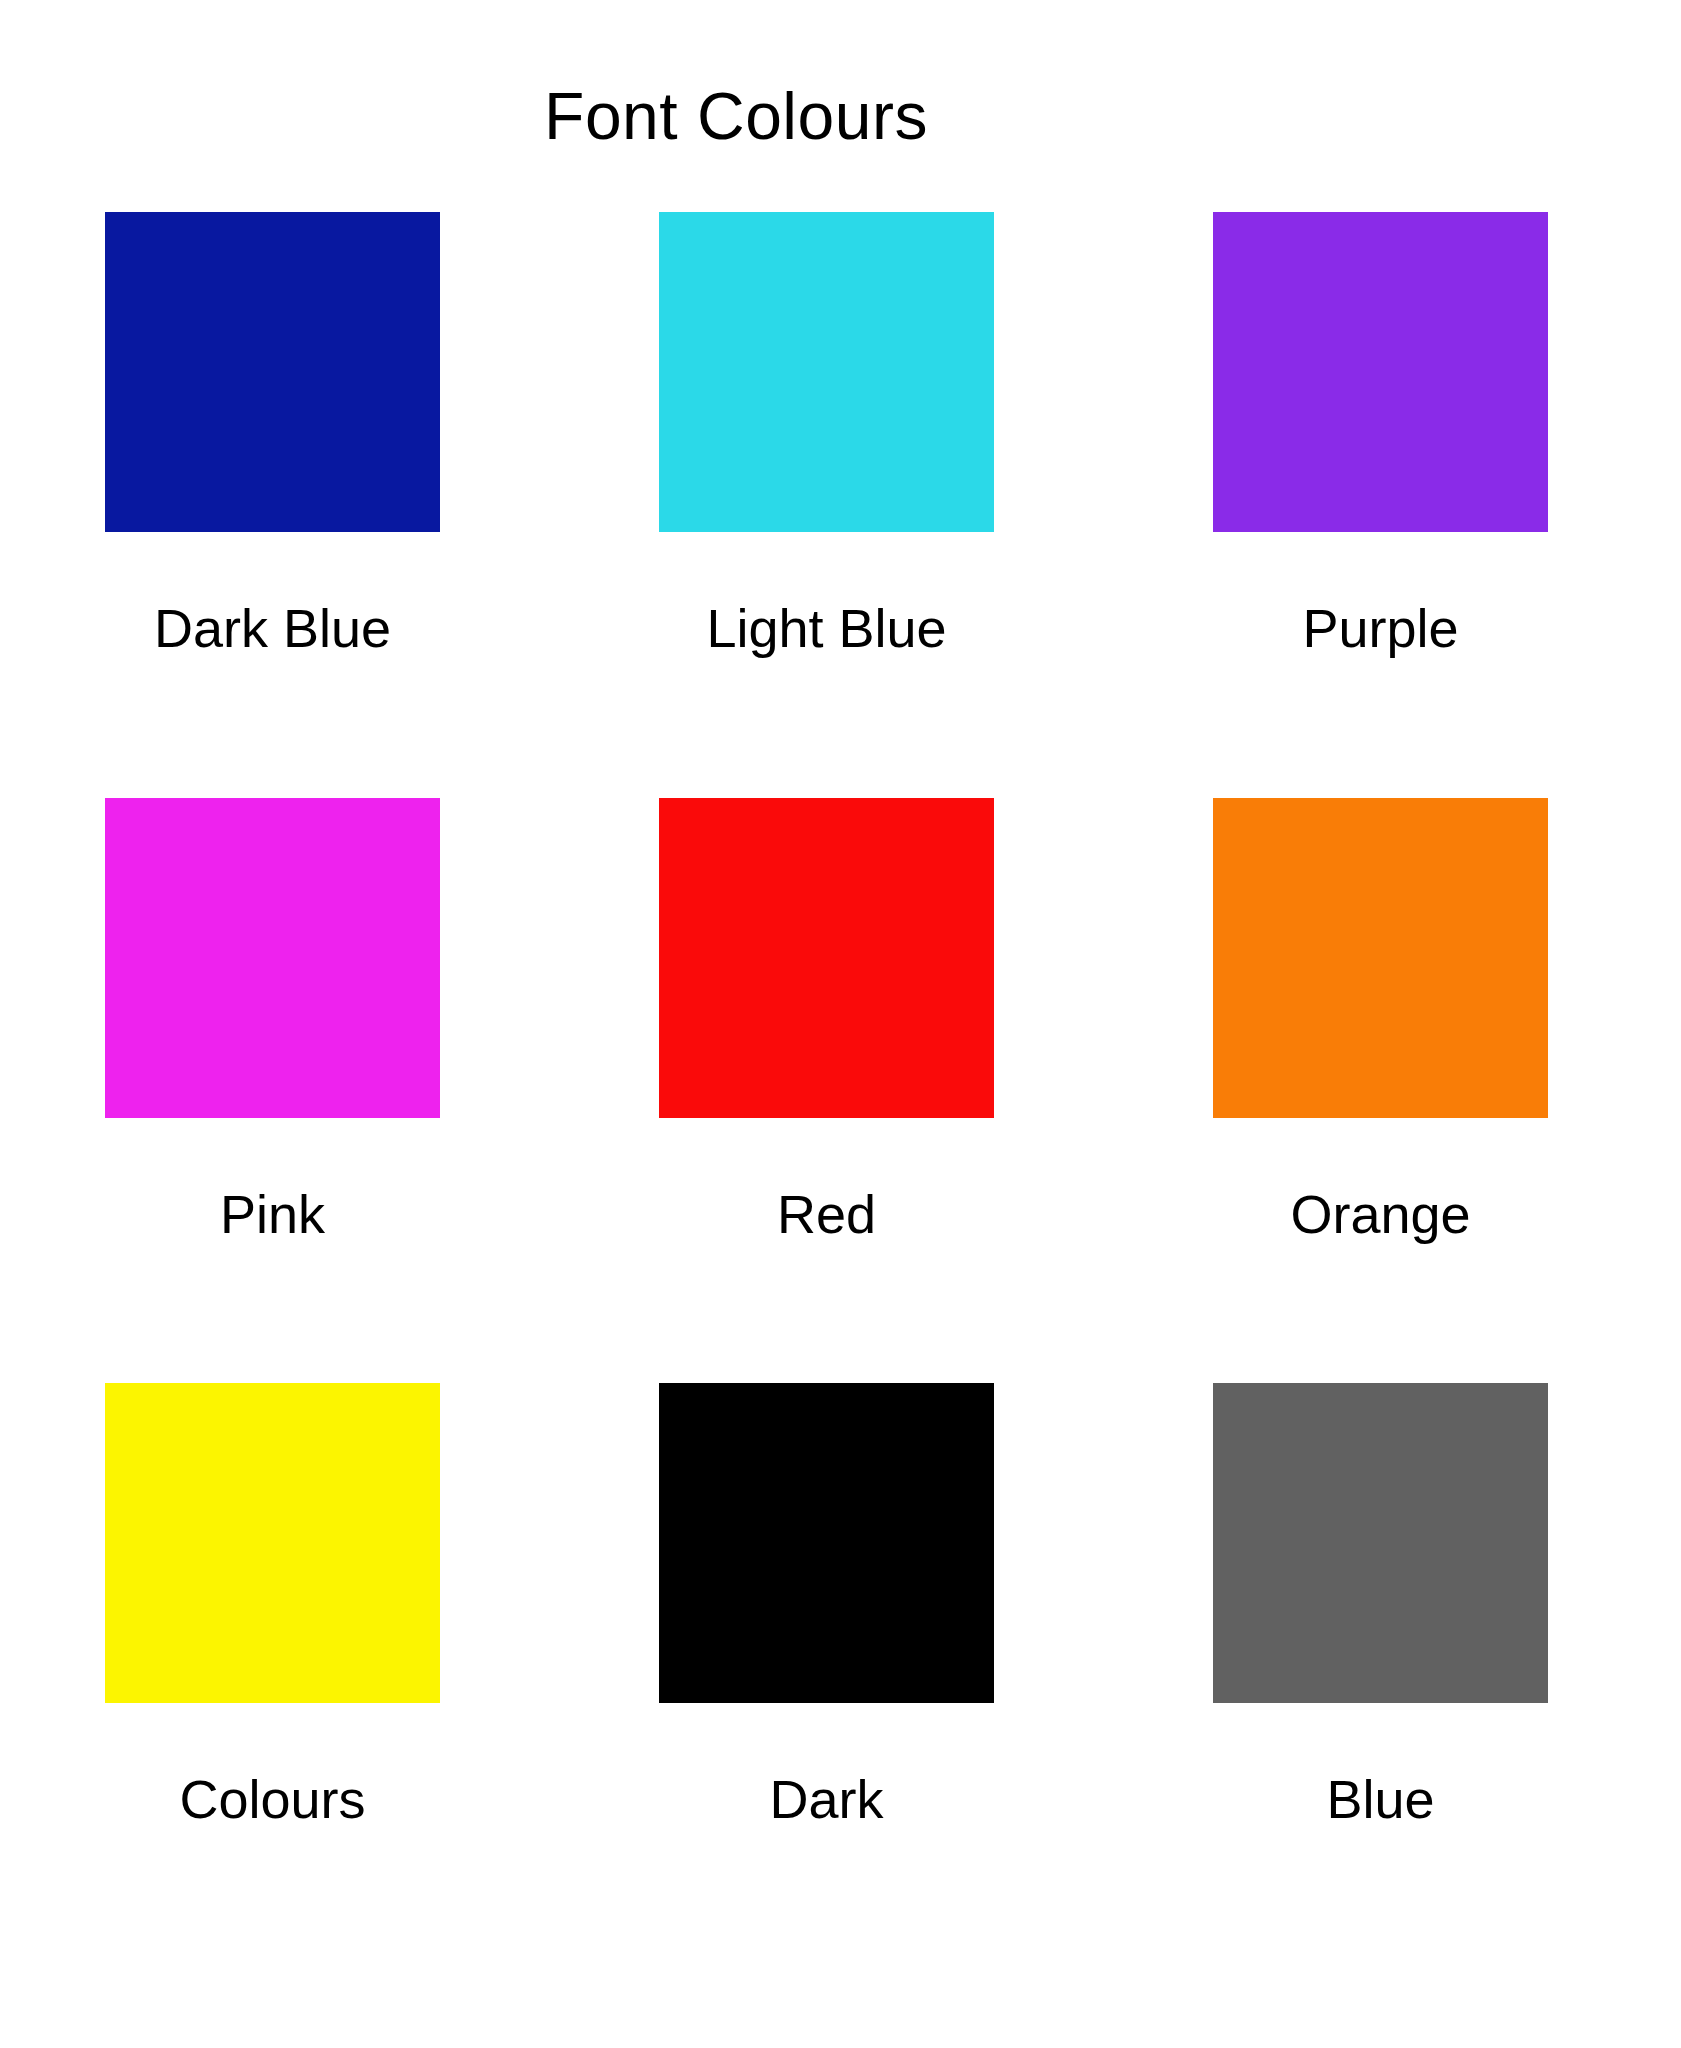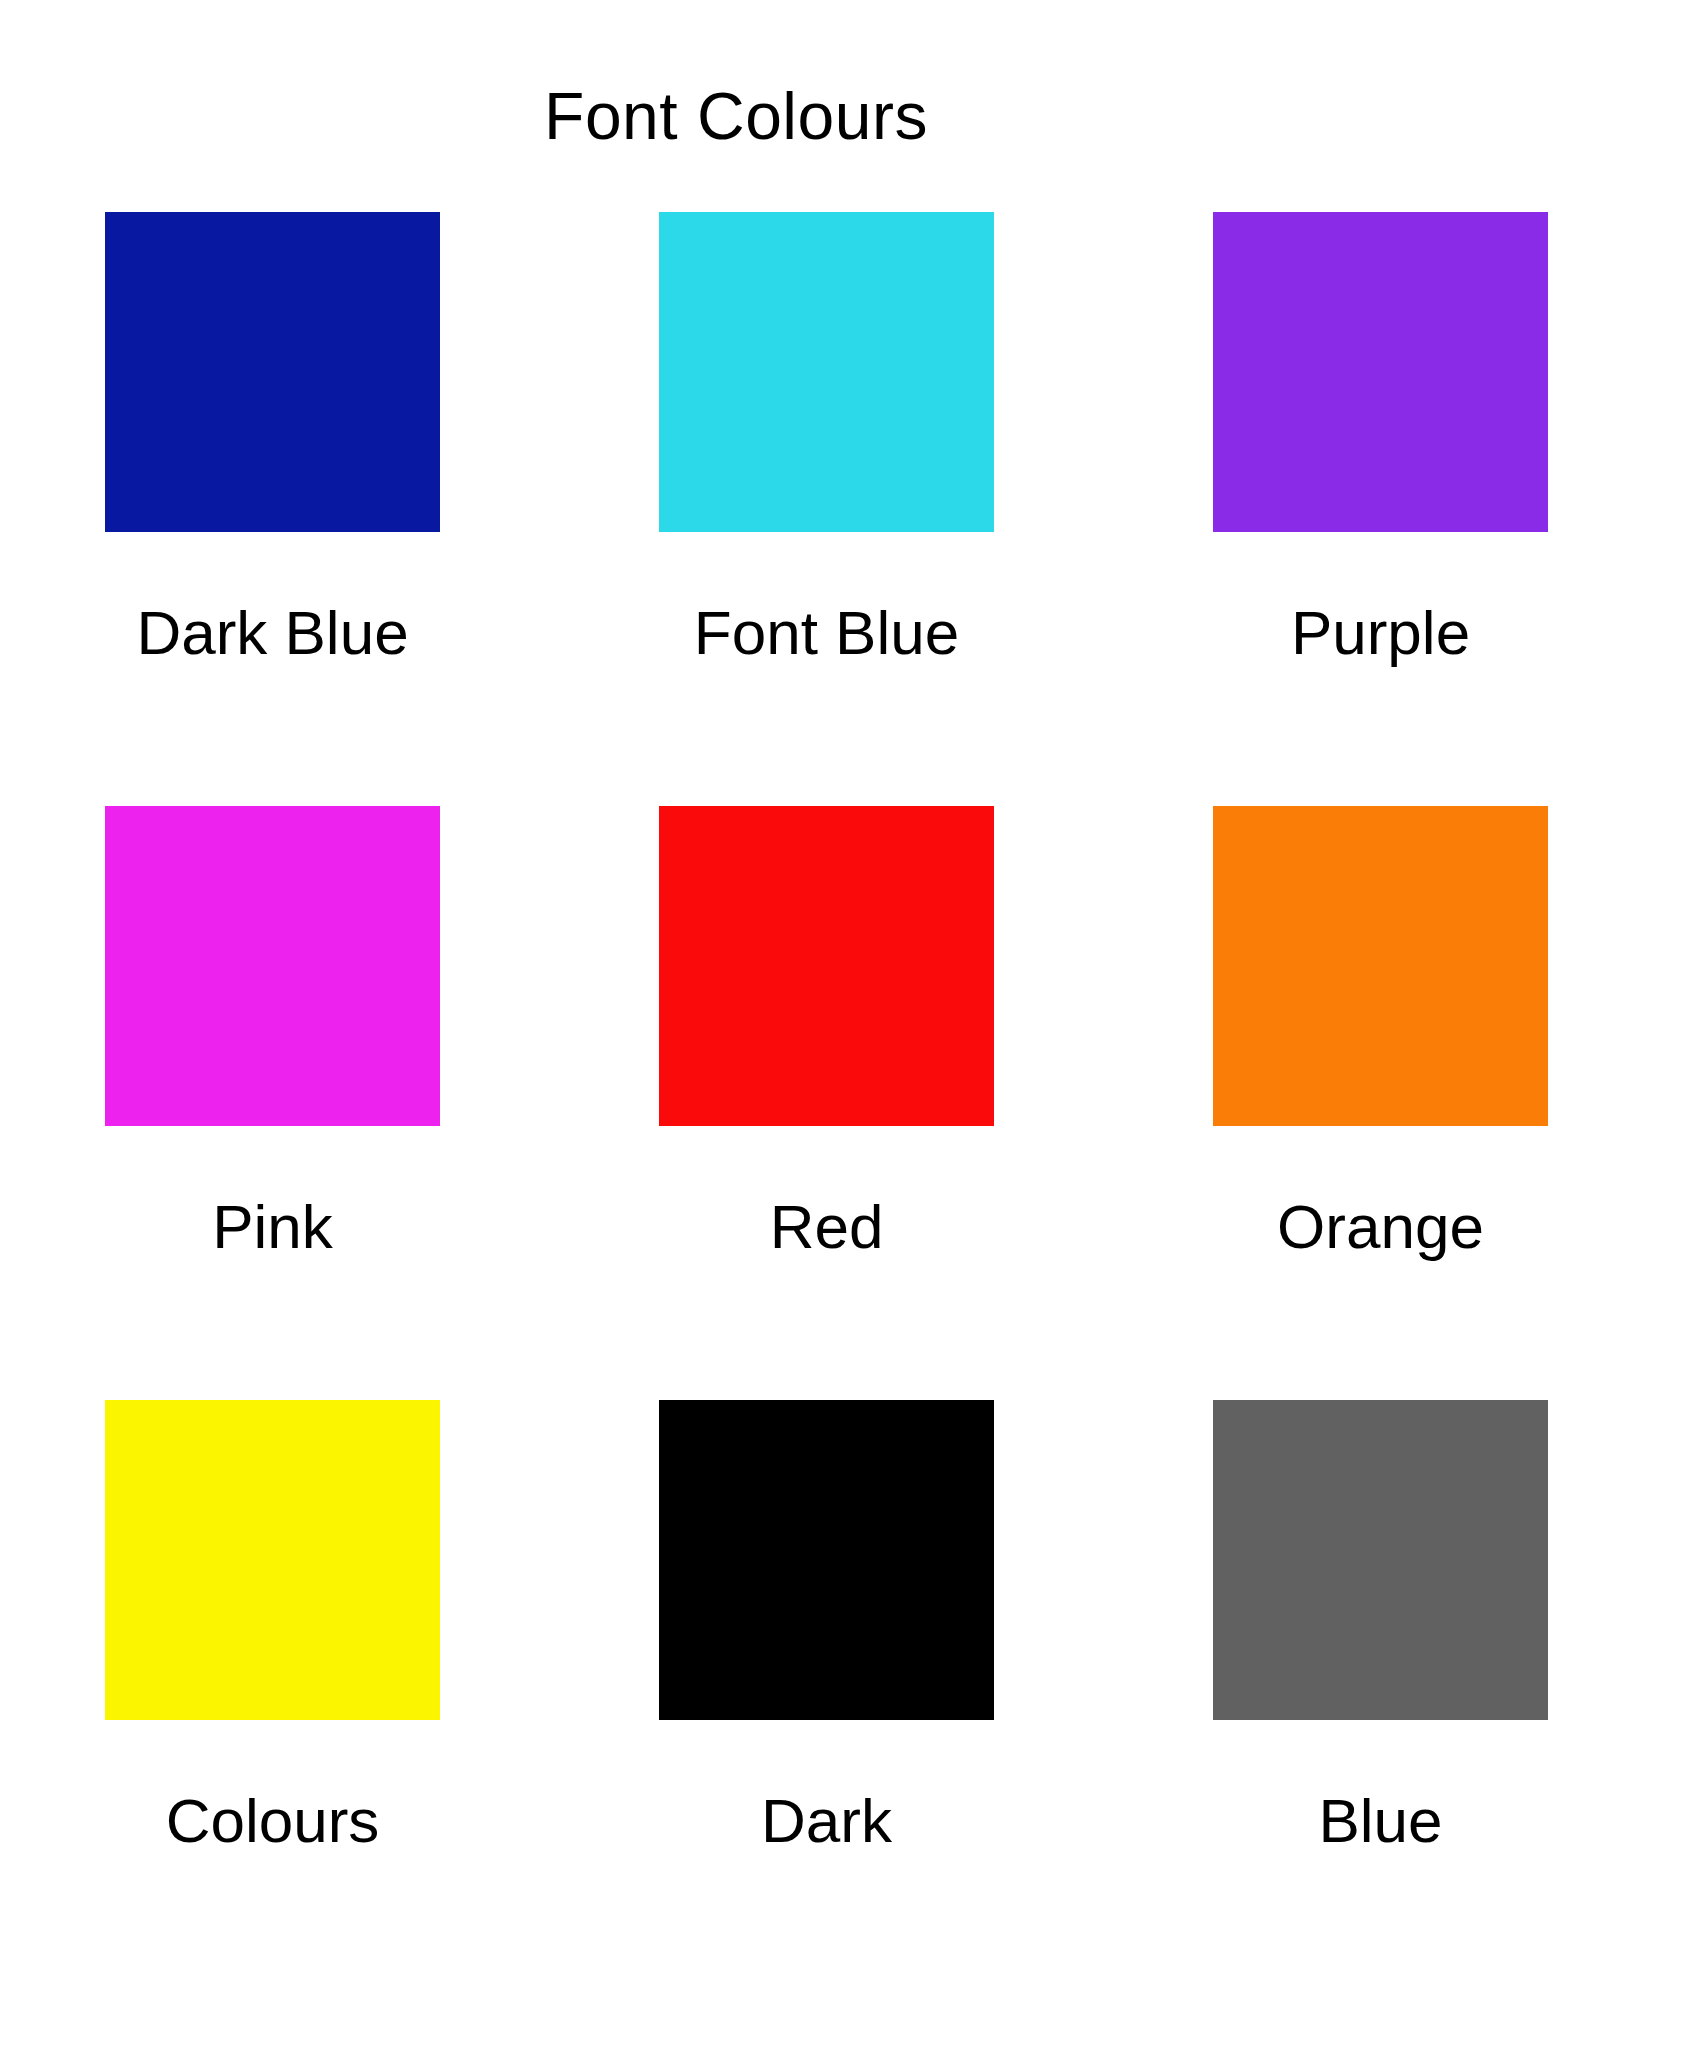--- a/index.html
+++ b/index.html
@@ -59,21 +59,21 @@
   .swatch-box {
     width: 335px;
     height: 320px;
     display: block;
   }
 
   .swatch-label {
     display: block;
     width: 335px;
     text-align: center;
-    font-size: 62px;
+    font-size: 54px;
     font-weight: 400;
     line-height: 1.05;
     color: #000000;
     margin-top: 68px;
   }
 
   
   .row-spacer { height: 141px; }
 </style>
 </head>
@@ -85,21 +85,21 @@
 
   <div class="swatch-grid">
 
     <div class="swatch-cell row-1">
       <div class="swatch-box" style="background-color: rgb(8, 24, 160);"></div>
       <span class="swatch-label">Dark Blue</span>
     </div>
 
     <div class="swatch-cell row-1">
       <div class="swatch-box" style="background-color: rgb(43, 217, 232);"></div>
-      <span class="swatch-label">Font Blue</span>
+      <span class="swatch-label">Light Blue</span>
     </div>
 
     <div class="swatch-cell row-1">
       <div class="swatch-box" style="background-color: rgb(138, 43, 232);"></div>
       <span class="swatch-label">Purple</span>
     </div>
 
     <div class="row-spacer"></div>
     <div class="row-spacer"></div>
     <div class="row-spacer"></div>

